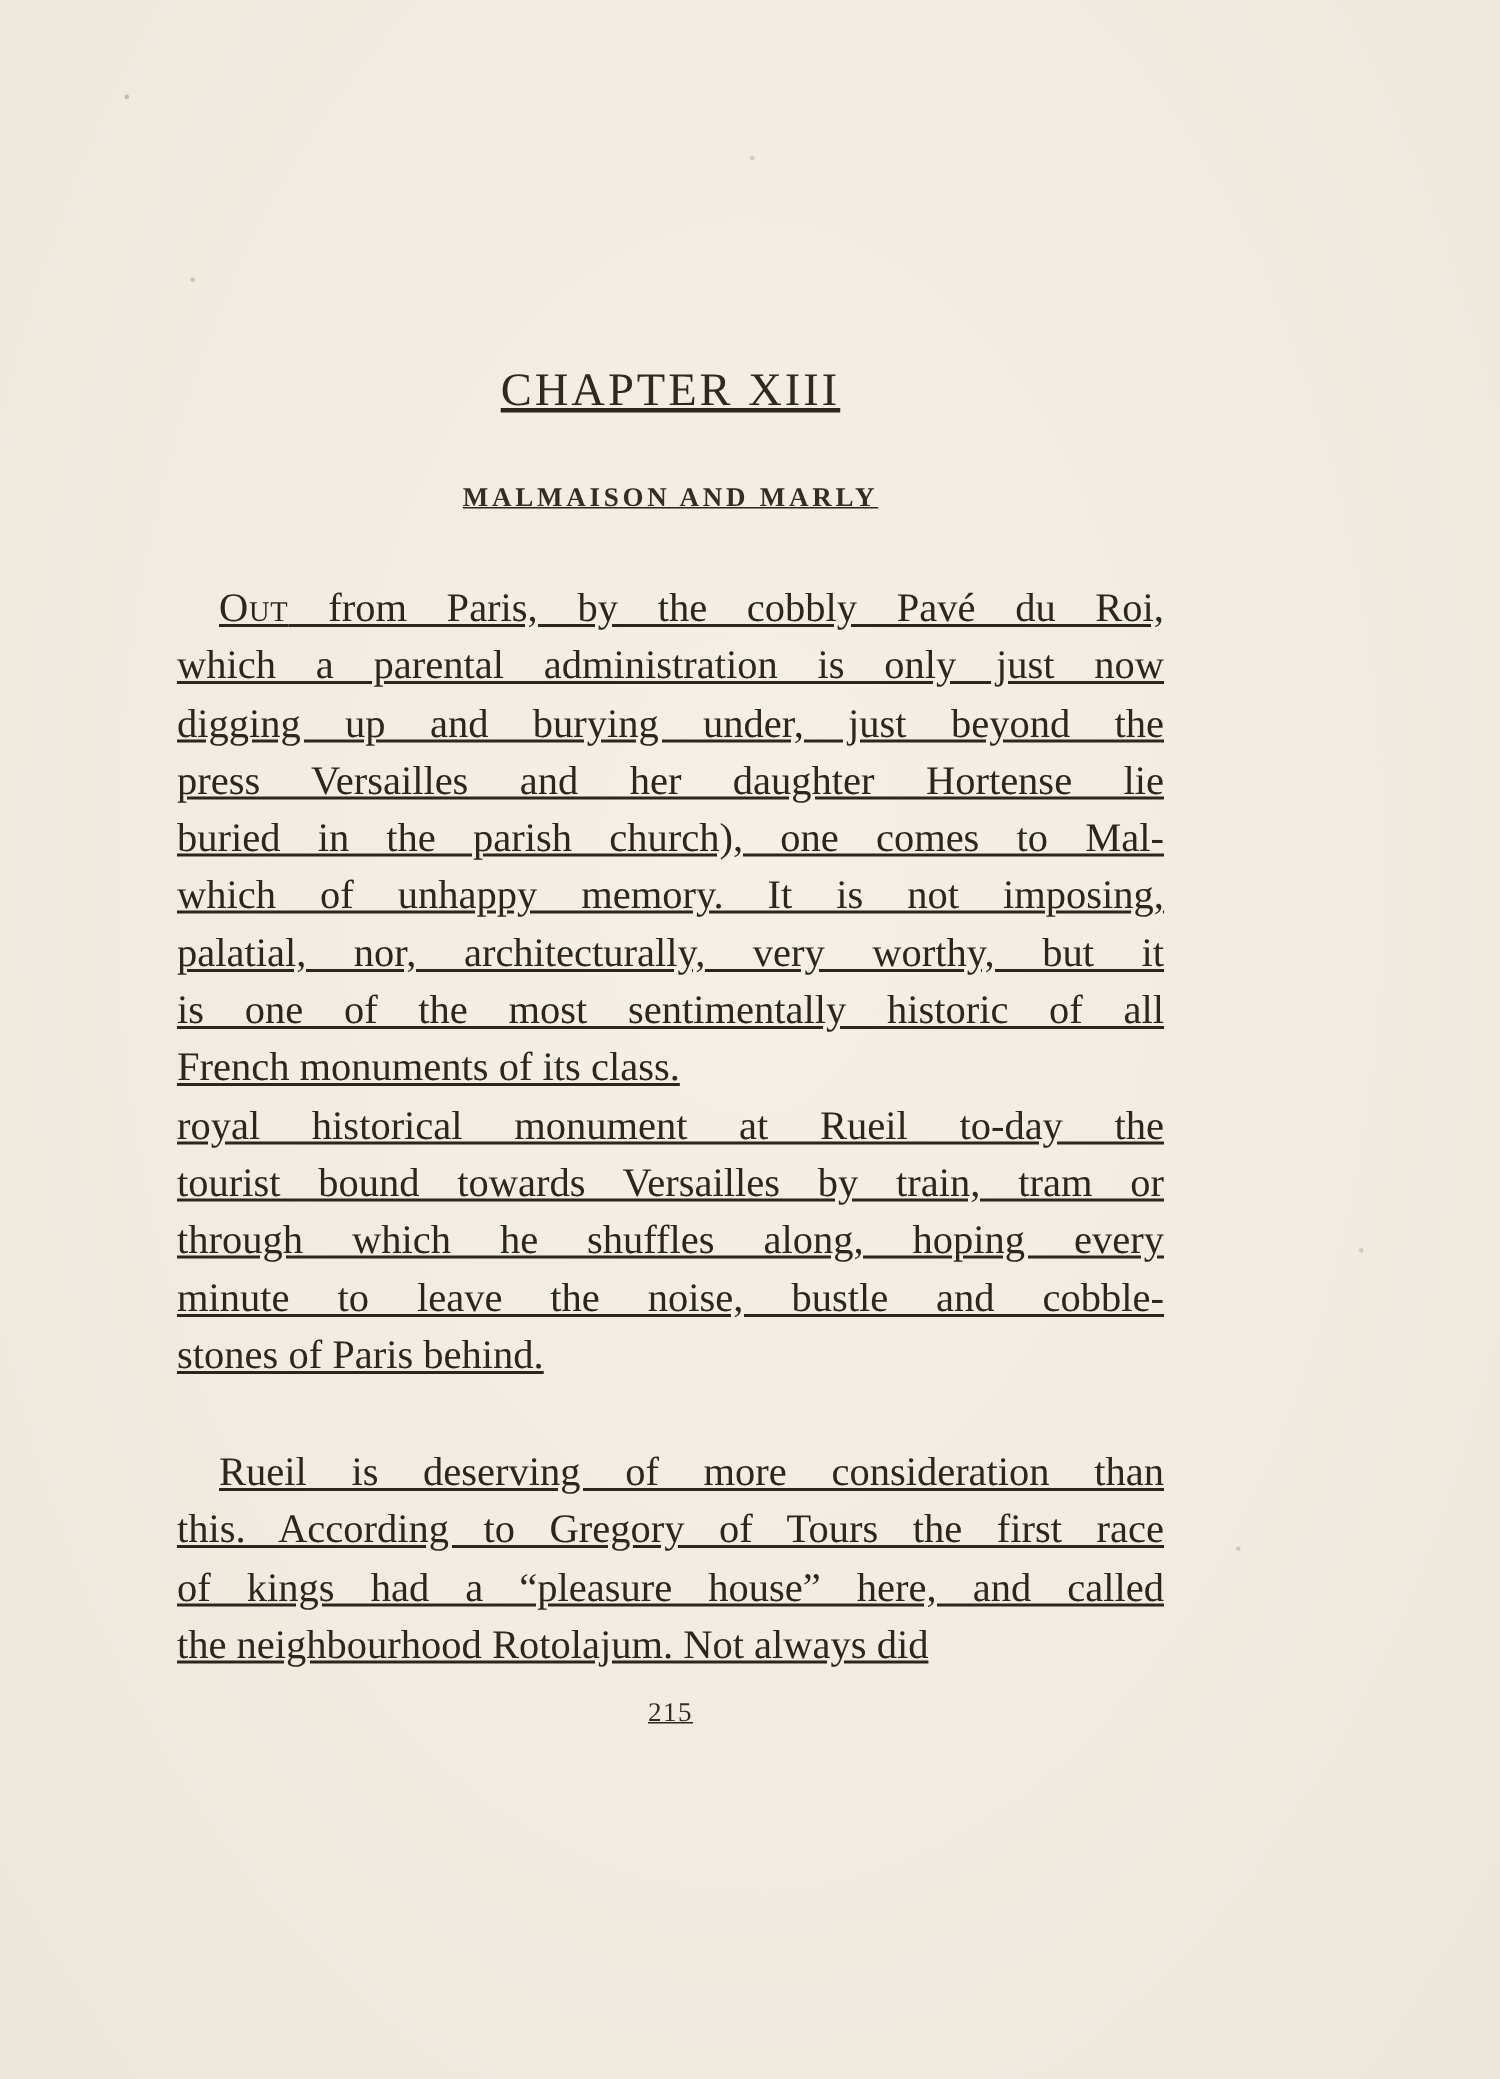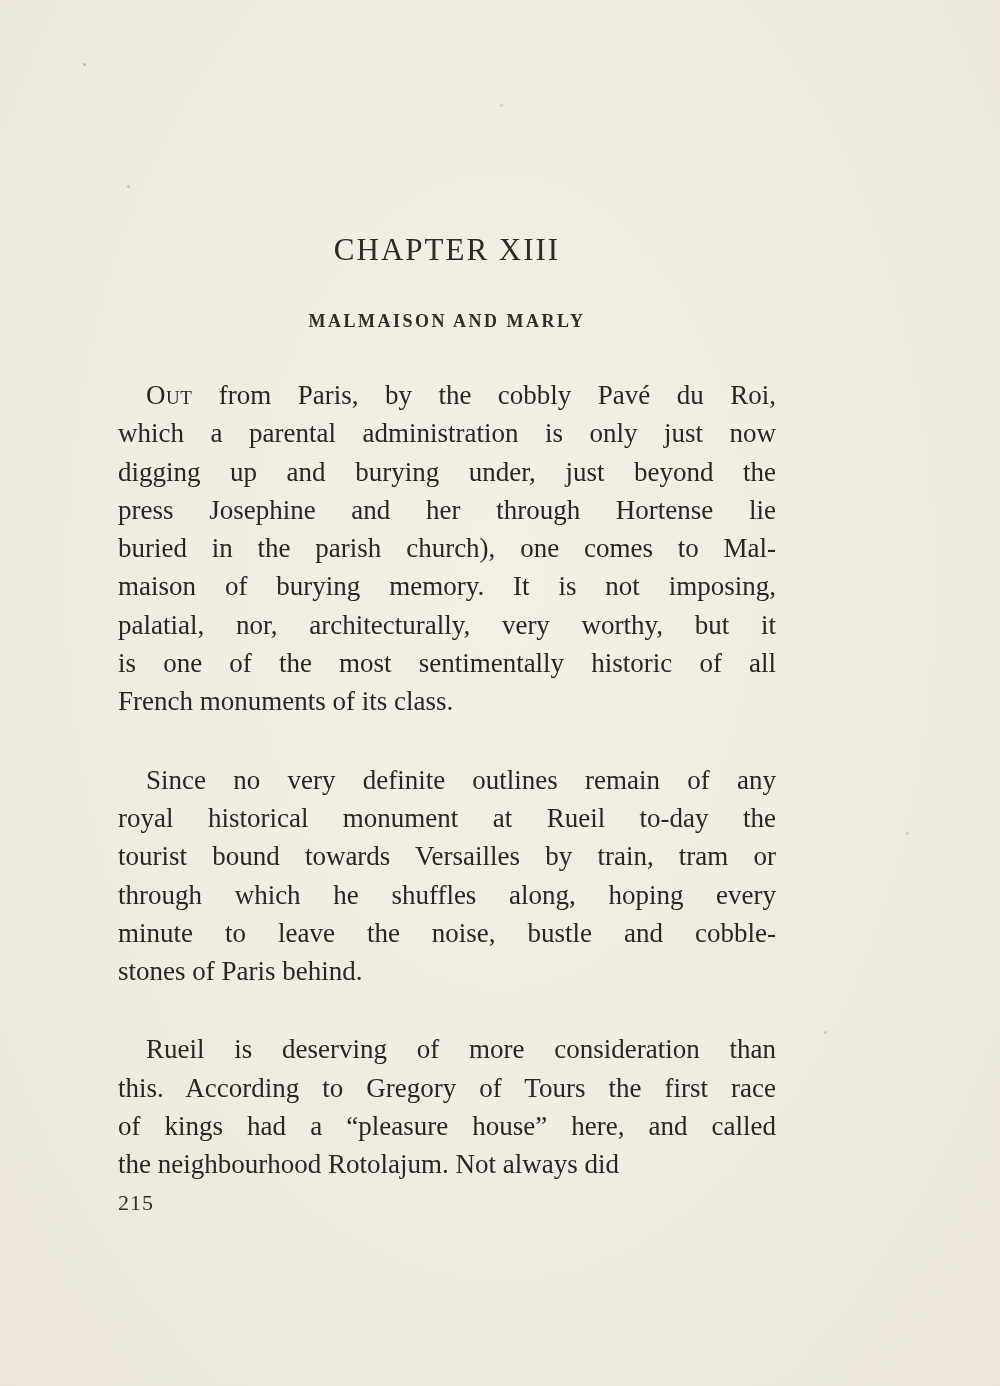--- a/index.html
+++ b/index.html
@@ -13,22 +13,23 @@
     height: 1386px;
     margin: 0 auto;
     background: radial-gradient(ellipse at 50% 42%, #f4f0e6 0%, #f1ece1 55%, #ece7da 100%);
     overflow: hidden;
     font-family: "Liberation Serif", "DejaVu Serif", serif;
     color: #2b2620;
   }
   .content {
     position: absolute;
     left: 118px;
-    top: 232px;
+    top: 242px;
     width: 658px;
+    text-decoration: underline;
   }
   .chapter-title {
     font-size: 31px;
     font-weight: 400;
     letter-spacing: 2px;
     text-align: center;
     margin: 0 0 43px 0;
     color: #2e2922;
   }
   .section-title {
@@ -58,24 +59,24 @@
   }
   .line.first {
     text-indent: 28px;
     margin-top: 40px;
   }
   .lead-smallcaps {
     font-variant: small-caps;
     letter-spacing: 0.5px;
   }
   .page-number {
-    text-align: left;
-    font-size: 22px;
+    text-align: center;
+    font-size: 18px;
     letter-spacing: 1px;
-    margin-top: 6px;
+    margin-top: 16px;
     color: #332d25;
   }
   .speck {
     position: absolute;
     width: 3px;
     height: 3px;
     border-radius: 50%;
     background: #6a6457;
     opacity: 0.35;
   }
@@ -93,29 +94,28 @@
 
   <div class="content">
     <h1 class="chapter-title">CHAPTER XIII</h1>
     <h2 class="section-title">MALMAISON AND MARLY</h2>
 
     <div class="body-text">
         <div class="paragraph">
           <div class="line justified first"><span class="lead-smallcaps">Out</span> from Paris, by the cobbly Pavé du Roi,</div>
           <div class="line justified">which a parental administration is only just now</div>
           <div class="line justified">digging up and burying under, just beyond the</div>
-          <div class="line justified">press Josephine and her through Hortense lie</div>
+          <div class="line justified">press Versailles and her daughter Hortense lie</div>
           <div class="line justified">buried in the parish church), one comes to Mal-</div>
-          <div class="line justified">maison of burying memory.  It is not imposing,</div>
+          <div class="line justified">which of unhappy memory.  It is not imposing,</div>
           <div class="line justified">palatial, nor, architecturally, very worthy, but it</div>
           <div class="line justified">is one of the most sentimentally historic of all</div>
           <div class="line justified last">French monuments of its class.</div>
         </div>
         <div class="paragraph">
-          <div class="line justified first">Since no very definite outlines remain of any</div>
           <div class="line justified">royal historical monument at Rueil to-day the</div>
           <div class="line justified">tourist bound towards Versailles by train, tram or</div>
           <div class="line justified">through which he shuffles along, hoping every</div>
           <div class="line justified">minute to leave the noise, bustle and cobble-</div>
           <div class="line justified last">stones of Paris behind.</div>
         </div>
         <div class="paragraph">
           <div class="line justified first">Rueil is deserving of more consideration than</div>
           <div class="line justified">this.  According to Gregory of Tours the first race</div>
           <div class="line justified">of kings had a “pleasure house” here, and called</div>

